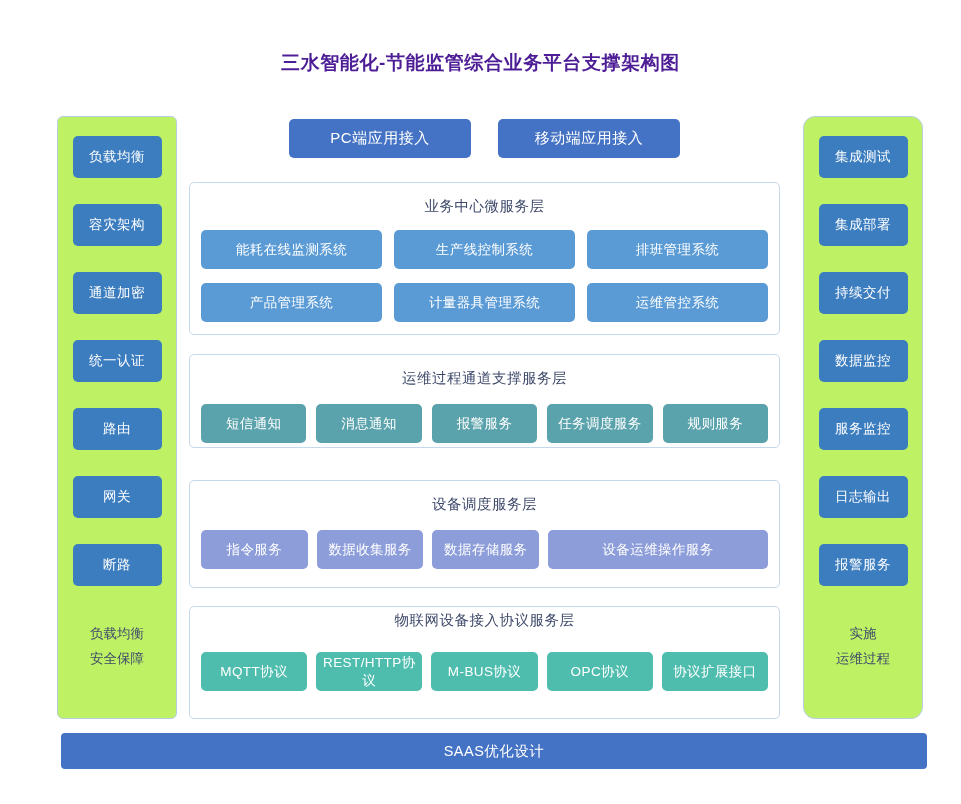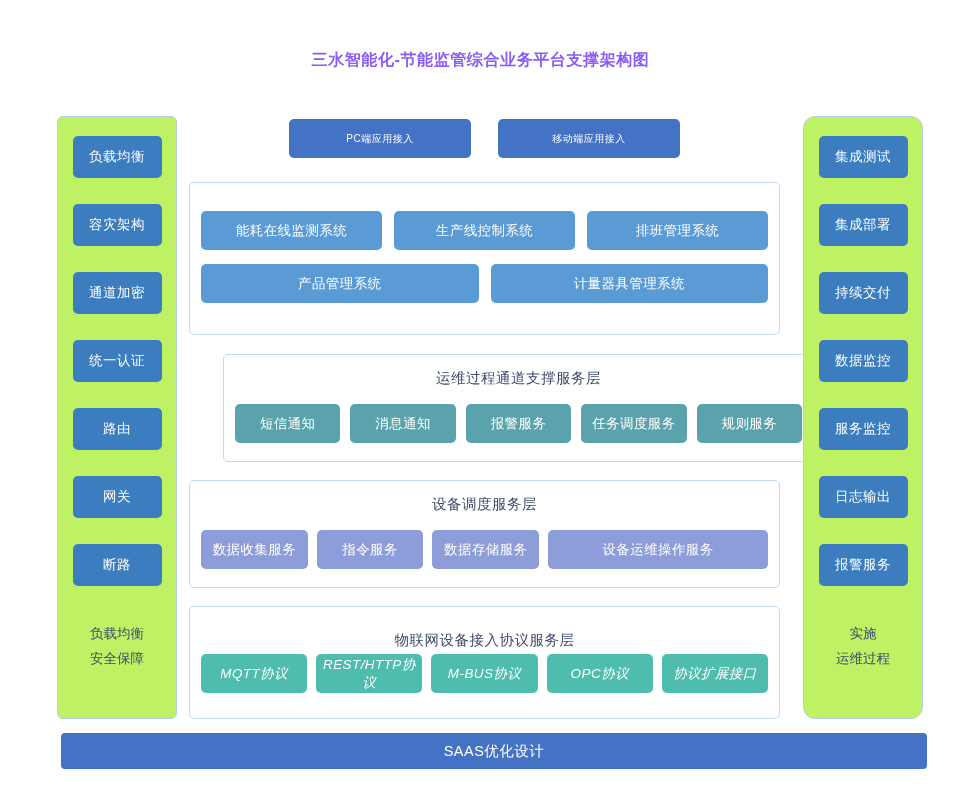--- a/index.html
+++ b/index.html
@@ -21,23 +21,23 @@
     box-sizing: border-box;
   }
 
   
   .title {
     position: absolute;
     left: 0;
     top: 50px;
     width: 961px;
     text-align: center;
-    font-size: 16px;
+    font-size: 19px;
     font-weight: bold;
-    color: #8b5cf6;
+    color: #4c1d95;
     letter-spacing: 0.6px;
   }
 
   
   .col-side {
     position: absolute;
     top: 116px;
     width: 120px;
     height: 603px;
     box-sizing: border-box;
@@ -89,21 +89,21 @@
     justify-content: center;
     gap: 27px;
     margin-top: 3px;
   }
   .access-btn {
     width: 182px;
     height: 39px;
     background: #4472c4;
     border-radius: 5px;
     color: #ffffff;
-    font-size: 10px;
+    font-size: 15px;
     display: flex;
     align-items: center;
     justify-content: center;
     letter-spacing: 0.5px;
   }
 
   
   .layer {
     position: absolute;
     left: 0;
@@ -135,34 +135,34 @@
     box-sizing: border-box;
     text-align: center;
   }
 
   
   #layer-business { top: 66px; height: 153px; padding: 14px 11px 0 11px; }
   #layer-business .chip-row { gap: 12px; margin-top: 14px; }
   #layer-business .chip { height: 39px; flex: 1; background: #5b9bd5; }
 
   
-  #layer-ops { top: 238px; height: 108px; padding: 14px 11px 0 11px; margin-left: 34px; }
+  #layer-ops { top: 238px; height: 94px; padding: 14px 11px 0 11px; }
   #layer-ops .chip-row { gap: 10px; margin-top: 16px; }
   #layer-ops .chip { height: 39px; flex: 1; background: #5ba3ac; }
 
   
   #layer-device { top: 364px; height: 108px; padding: 14px 11px 0 11px; }
   #layer-device .chip-row { gap: 9px; margin-top: 16px; }
   #layer-device .chip { height: 39px; background: #8c9dd9; }
   #layer-device .chip.w-sm { flex: 1; }
   #layer-device .chip.w-lg { flex: 2.06; }
 
   
-  #layer-iot { top: 490px; height: 113px; padding: 24px 11px 0 11px; }
-  #layer-iot .chip-row { gap: 9px; margin-top: 4px; font-style: italic; }
+  #layer-iot { top: 490px; height: 113px; padding: 4px 11px 0 11px; }
+  #layer-iot .chip-row { gap: 9px; margin-top: 22px; }
   #layer-iot .chip { height: 39px; flex: 1; background: #4fbdae; }
 
   
   .bottom-bar {
     position: absolute;
     left: 61px;
     top: 733px;
     width: 866px;
     height: 36px;
     background: #4472c4;
@@ -215,37 +215,41 @@
     <div class="access-row">
       <div class="access-btn">
         <span>PC端应用接入</span>
       </div>
       <div class="access-btn">
         <span>移动端应用接入</span>
       </div>
     </div>
 
     <div class="layer" id="layer-business">
+      <div class="layer-title">业务中心微服务层</div>
       <div class="chip-row">
         <div class="chip">
           <span>能耗在线监测系统</span>
         </div>
         <div class="chip">
           <span>生产线控制系统</span>
         </div>
         <div class="chip">
           <span>排班管理系统</span>
         </div>
       </div>
       <div class="chip-row">
         <div class="chip">
           <span>产品管理系统</span>
         </div>
         <div class="chip">
           <span>计量器具管理系统</span>
+        </div>
+        <div class="chip">
+          <span>运维管控系统</span>
         </div>
       </div>
     </div>
 
     <div class="layer" id="layer-ops">
       <div class="layer-title">运维过程通道支撑服务层</div>
       <div class="chip-row">
         <div class="chip">
           <span>短信通知</span>
         </div>
@@ -261,24 +265,24 @@
         <div class="chip">
           <span>规则服务</span>
         </div>
       </div>
     </div>
 
     <div class="layer" id="layer-device">
       <div class="layer-title">设备调度服务层</div>
       <div class="chip-row">
         <div class="chip w-sm">
+          <span>指令服务</span>
+        </div>
+        <div class="chip w-sm">
           <span>数据收集服务</span>
-        </div>
-        <div class="chip w-sm">
-          <span>指令服务</span>
         </div>
         <div class="chip w-sm">
           <span>数据存储服务</span>
         </div>
         <div class="chip w-lg">
           <span>设备运维操作服务</span>
         </div>
       </div>
     </div>
 

